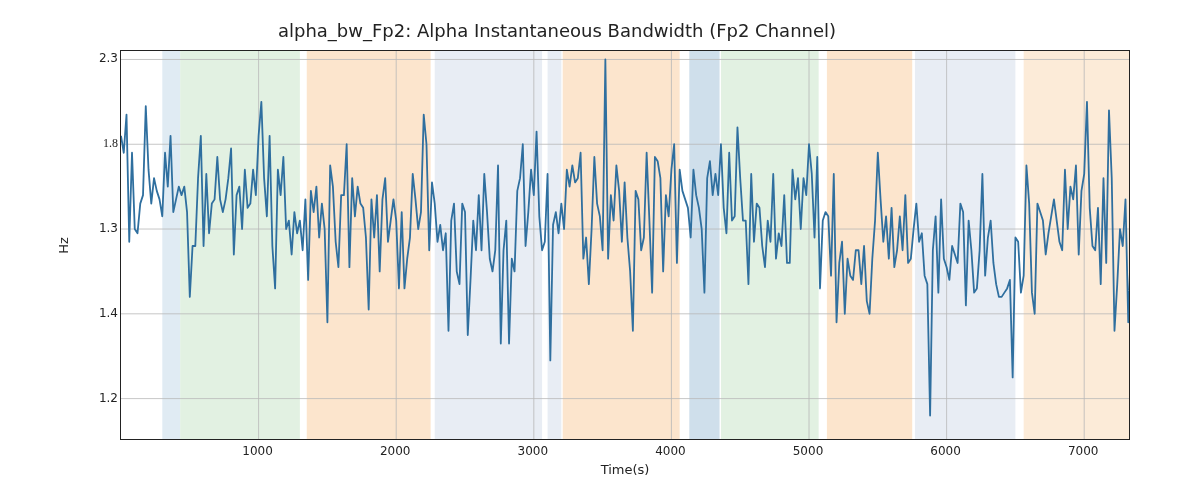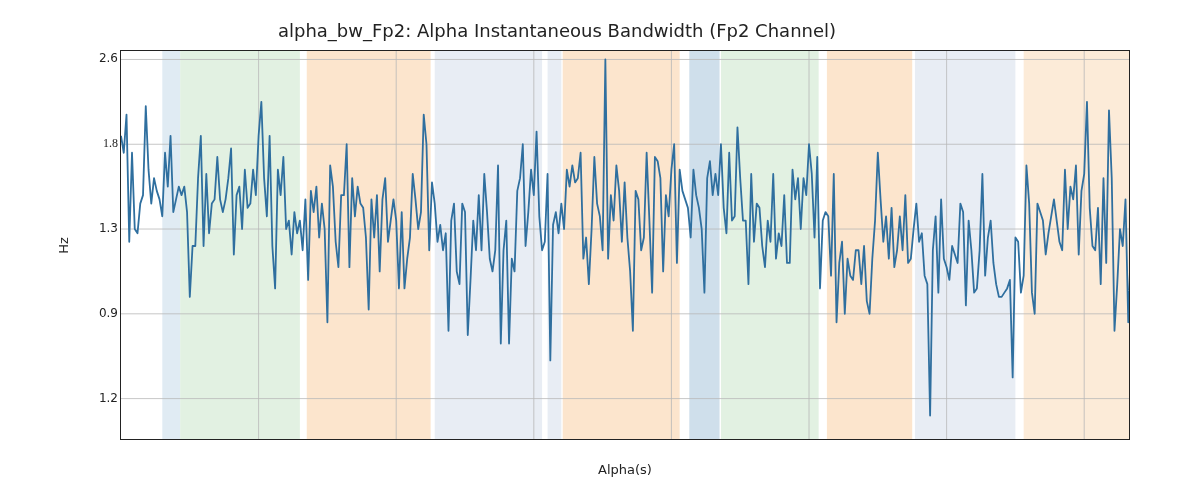--- a/index.html
+++ b/index.html
@@ -97,24 +97,24 @@
 
 <div class="figure">
   <div class="title">alpha_bw_Fp2: Alpha Instantaneous Bandwidth (Fp2 Channel)</div>
 
   <div class="ylabel">
     <span>Hz</span>
   </div>
 
   <div class="yticks" id="yticks">
       <div class="ytick" style="top: 347.609px;">1.2</div>
-      <div class="ytick" style="top: 262.826px;">0.9</div>
+      <div class="ytick" style="top: 262.826px;">1.4</div>
       <div class="ytick" style="top: 178.043px;">1.3</div>
       <div class="ytick" style="top: 93.2609px; font-family: Liberation Serif, serif;">1.8</div>
-      <div class="ytick" style="top: 8.47826px;">2.6</div>
+      <div class="ytick" style="top: 8.47826px;">2.3</div>
     </div>
 
   <div class="plot-area" id="plot-area">
       <svg width="1010" height="390">
         <rect x="41.28065395095368" y="0" width="17.888283378746593" height="390" fill="#dbe7f1" fill-opacity="0.85"></rect>
         <rect x="59.16893732970027" y="0" width="119.71389645776568" height="390" fill="#ddeedd" fill-opacity="0.85"></rect>
         <rect x="185.76294277929154" y="0" width="123.84196185286103" height="390" fill="#fce1c4" fill-opacity="0.85"></rect>
         <rect x="313.7329700272479" y="0" width="107.32970027247961" height="390" fill="#e4eaf2" fill-opacity="0.85"></rect>
         <rect x="426.56675749318805" y="0" width="13.76021798365116" height="390" fill="#e4eaf2" fill-opacity="0.85"></rect>
         <rect x="441.7029972752044" y="0" width="116.96185286103531" height="390" fill="#fce1c4" fill-opacity="0.85"></rect>
@@ -132,15 +132,24 @@
         <line x1="963.2152588555858" x2="963.2152588555858" y1="0" y2="390" stroke="#b8b8b8" stroke-width="0.8"></line>
         <line y1="347.608695652174" y2="347.608695652174" x1="0" x2="1010" stroke="#b8b8b8" stroke-width="0.8"></line>
         <line y1="262.8260869565218" y2="262.8260869565218" x1="0" x2="1010" stroke="#b8b8b8" stroke-width="0.8"></line>
         <line y1="178.04347826086953" y2="178.04347826086953" x1="0" x2="1010" stroke="#b8b8b8" stroke-width="0.8"></line>
         <line y1="93.26086956521738" y2="93.26086956521738" x1="0" x2="1010" stroke="#b8b8b8" stroke-width="0.8"></line>
         <line y1="8.47826086956519" y2="8.47826086956519" x1="0" x2="1010" stroke="#b8b8b8" stroke-width="0.8"></line>
         <polyline points="0,84.78260869565219 2.7520435967302452,101.73913043478262 5.5040871934604905,63.586956521739125 8.256130790190735,190.76086956521738 11.008174386920981,101.73913043478262 13.760217983651225,178.04347826086953 16.51226158038147,182.28260869565216 19.264305177111716,152.608695652174 22.016348773841962,144.13043478260872 24.768392370572208,55.10869565217399 27.52043596730245,118.69565217391306 30.272479564032697,152.608695652174 33.02452316076294,127.17391304347831 35.77656675749319,139.89130434782615 38.52861035422343,148.36956521739137 41.28065395095368,165.32608695652183 44.032697547683924,101.73913043478262 46.78474114441416,135.65217391304353 49.536784741144416,84.78260869565219 52.28882833787466,161.08695652173918 55.0408719346049,148.36956521739137 57.79291553133515,135.65217391304353 60.54495912806539,144.13043478260872 63.29700272479563,135.65217391304353 66.04904632152588,161.08695652173918 68.80108991825614,245.86956521739137 71.55313351498638,195 74.30517711171663,195 77.05722070844686,127.17391304347831 79.80926430517711,84.78260869565219 82.56130790190736,195 85.3133514986376,122.93478260869568 88.06539509536785,182.28260869565216 90.8174386920981,152.608695652174 93.56948228882833,148.36956521739137 96.32152588555859,105.97826086956519 99.07356948228883,148.36956521739137 101.82561307901908,161.08695652173918 104.57765667574932,148.36956521739137 107.32970027247957,127.17391304347831 110.0817438692098,97.5 112.83378746594005,203.47826086956525 115.5858310626703,144.13043478260872 118.33787465940054,135.65217391304353 121.08991825613079,178.04347826086953 123.84196185286105,118.69565217391306 126.59400544959126,156.84782608695656 129.34604904632153,152.608695652174 132.09809264305176,118.69565217391306 134.85013623978202,144.13043478260872 137.60217983651228,84.78260869565219 140.3542234332425,50.86956521739137 143.10626702997277,127.17391304347831 145.858310626703,165.32608695652183 148.61035422343326,84.78260869565219 151.3623978201635,195 154.11444141689373,237.39130434782612 156.86648501362396,118.69565217391306 159.61852861035422,144.13043478260872 162.37057220708445,105.97826086956519 165.1226158038147,178.04347826086953 167.87465940054497,169.56521739130432 170.6267029972752,203.47826086956525 173.37874659400546,161.08695652173918 176.1307901907357,182.28260869565216 178.88283378746596,169.56521739130432 181.6348773841962,199.2391304347826 184.38692098092645,148.36956521739137 187.13896457765665,228.9130434782609 189.8910081743869,139.89130434782615 192.64305177111717,161.08695652173918 195.3950953678474,135.65217391304353 198.14713896457766,186.52173913043478 200.8991825613079,152.608695652174 203.65122615803816,178.04347826086953 206.4032697547684,271.30434782608705 209.15531335149865,114.4565217391305 211.90735694822888,135.65217391304353 214.65940054495914,190.76086956521738 217.41144414168937,216.19565217391306 220.1634877384196,144.13043478260872 222.91553133514986,144.13043478260872 225.6675749318801,93.26086956521738 228.41961852861036,216.19565217391306 231.1716621253406,127.17391304347831 233.92370572207085,165.32608695652183 236.67574931880108,135.65217391304353 239.42779291553134,152.608695652174 242.17983651226157,156.84782608695656 244.93188010899183,186.52173913043478 247.6839237057221,258.5869565217392 250.43596730245233,148.36956521739137 253.18801089918253,186.52173913043478 255.94005449591282,144.13043478260872 258.69209809264305,220.43478260869568 261.4441416893733,148.36956521739137 264.1961852861035,127.17391304347831 266.9482288828338,190.76086956521738 269.70027247956403,169.56521739130432 272.45231607629427,148.36956521739137 275.20435967302456,169.56521739130432 277.9564032697548,237.39130434782612 280.708446866485,161.08695652173918 283.46049046321525,237.39130434782612 286.21253405994554,207.71739130434784 288.9645776566758,186.52173913043478 291.716621253406,122.93478260869568 294.46866485013624,148.36956521739137 297.2207084468665,178.04347826086953 299.97275204359676,161.08695652173918 302.724795640327,63.586956521739125 305.4768392370572,93.26086956521738 308.22888283378745,199.2391304347826 310.9809264305177,131.41304347826087 313.7329700272479,152.608695652174 316.4850136239782,190.76086956521738 319.23705722070844,173.80434782608694 321.98910081743867,199.2391304347826 324.7411444141689,182.28260869565216 327.4931880108992,279.78260869565213 330.2452316076294,169.56521739130432 332.99727520435965,152.608695652174 335.74931880108994,220.43478260869568 338.5013623978202,233.15217391304353 341.2534059945504,152.608695652174 344.00544959128064,161.08695652173918 346.7574931880109,284.02173913043475 349.50953678474116,228.9130434782609 352.2615803814714,169.56521739130432 355.0136239782017,199.2391304347826 357.7656675749319,144.13043478260872 360.51771117166214,199.2391304347826 363.2697547683924,122.93478260869568 366.02179836512266,161.08695652173918 368.7738419618529,207.71739130434784 371.52588555858307,220.43478260869568 374.2779291553133,199.2391304347826 377.0299727520436,114.4565217391305 379.7820163487738,292.5 382.53405994550405,199.2391304347826 385.28610354223434,169.56521739130432 388.0381471389646,292.5 390.7901907356948,207.71739130434784 393.54223433242504,220.43478260869568 396.2942779291553,139.89130434782615 399.04632152588556,127.17391304347831 401.7983651226158,93.26086956521738 404.550408719346,195 407.3024523160763,161.08695652173918 410.05449591280654,118.69565217391306 412.8065395095368,144.13043478260872 415.55858310626706,80.5434782608695 418.3106267029973,165.32608695652183 421.06267029972753,199.2391304347826 423.81471389645776,190.76086956521738 426.56675749318805,122.93478260869568 429.3188010899183,309.45652173913044 432.0708446866485,173.80434782608694 434.82288828337875,161.08695652173918 437.574931880109,182.28260869565216 440.3269754768392,152.608695652174 443.07901907356944,178.04347826086953 445.83106267029973,118.69565217391306 448.58310626702996,135.65217391304353 451.3351498637602,114.4565217391305 454.0871934604904,131.41304347826087 456.8392370572207,127.17391304347831 459.59128065395095,101.73913043478262 462.3433242506812,207.71739130434784 465.09536784741147,186.52173913043478 467.8474114441417,233.15217391304353 470.59945504087193,178.04347826086953 473.35149863760216,105.97826086956519 476.10354223433245,152.608695652174 478.8555858310627,165.32608695652183 481.6076294277929,199.2391304347826 484.35967302452315,8.47826086956519 487.11171662125344,207.71739130434784 489.86376021798367,144.13043478260872 492.6158038147139,169.56521739130432 495.3678474114442,114.4565217391305 498.1198910081744,139.89130434782615 500.87193460490465,190.76086956521738 503.6239782016349,131.41304347826087 506.37602179836506,186.52173913043478 509.12806539509535,220.43478260869568 511.88010899182564,279.78260869565213 514.6321525885559,139.89130434782615 517.3841961852861,148.36956521739137 520.1362397820164,199.2391304347826 522.8882833787466,186.52173913043478 525.6403269754769,101.73913043478262 528.392370572207,169.56521739130432 531.1444141689374,241.63043478260875 533.8964577656676,105.97826086956519 536.6485013623978,110.21739130434781 539.4005449591281,127.17391304347831 542.1525885558583,220.43478260869568 544.9046321525885,144.13043478260872 547.6566757493188,165.32608695652183 550.4087193460491,118.69565217391306 553.1607629427792,93.26086956521738 555.9128065395096,211.95652173913044 558.6648501362397,118.69565217391306 561.41689373297,139.89130434782615 564.1689373297003,148.36956521739137 566.9209809264305,156.84782608695656 569.6730245231607,186.52173913043478 572.4250681198911,118.69565217391306 575.1771117166212,144.13043478260872 577.9291553133515,156.84782608695656 580.6811989100818,178.04347826086953 583.433242506812,241.63043478260875 586.1852861035422,127.17391304347831 588.9373297002725,110.21739130434781 591.6893732970027,144.13043478260872 594.441416893733,122.93478260869568 597.1934604904632,144.13043478260872 599.9455040871935,93.26086956521738 602.6975476839237,156.84782608695656 605.449591280654,182.28260869565216 608.2016348773842,101.73913043478262 610.9536784741144,169.56521739130432 613.7057220708447,165.32608695652183 616.4577656675749,76.30434782608694 619.2098092643051,127.17391304347831 621.9618528610354,169.56521739130432 624.7138964577657,169.56521739130432 627.4659400544958,233.15217391304353 630.2179836512262,122.93478260869568 632.9700272479564,190.76086956521738 635.7220708446866,152.608695652174 638.4741144414169,156.84782608695656 641.2261580381472,195 643.9782016348773,216.19565217391306 646.7302452316077,169.56521739130432 649.4822888283378,190.76086956521738 652.2343324250681,122.93478260869568 654.9863760217984,207.71739130434784 657.7384196185286,182.28260869565216 660.4904632152588,195 663.2425068119892,144.13043478260872 665.9945504087193,211.95652173913044 668.7465940054497,211.95652173913044 671.4986376021799,118.69565217391306 674.25068119891,148.36956521739137 677.0027247956403,127.17391304347831 679.7547683923705,178.04347826086953 682.5068119891008,127.17391304347831 685.258855585831,144.13043478260872 688.0108991825613,93.26086956521738 690.7629427792915,122.93478260869568 693.5149863760219,186.52173913043478 696.267029972752,105.97826086956519 699.0190735694823,237.39130434782612 701.7711171662125,169.56521739130432 704.5231607629428,161.08695652173918 707.275204359673,165.32608695652183 710.0272479564034,224.67391304347828 712.7792915531335,122.93478260869568 715.5313351498638,271.30434782608705 718.2833787465939,211.95652173913044 721.0354223433243,190.76086956521738 723.7874659400545,262.8260869565218 726.5395095367847,207.71739130434784 729.291553133515,224.67391304347828 732.0435967302453,228.9130434782609 734.7956403269754,199.2391304347826 737.5476839237058,199.2391304347826 740.299727520436,233.15217391304353 743.0517711171661,195 745.8038147138965,250.10869565217396 748.5558583106266,262.8260869565218 751.307901907357,207.71739130434784 754.0599455040872,169.56521739130432 756.8119891008174,101.73913043478262 759.5640326975476,148.36956521739137 762.316076294278,190.76086956521738 765.0681198910081,165.32608695652183 767.8201634877385,207.71739130434784 770.5722070844687,156.84782608695656 773.3242506811989,216.19565217391306 776.0762942779292,199.2391304347826 778.8283378746594,165.32608695652183 781.5803814713896,199.2391304347826 784.33242506812,144.13043478260872 787.0844686648501,211.95652173913044 789.8365122615804,207.71739130434784 792.5885558583107,178.04347826086953 795.3405994550409,152.608695652174 798.0926430517711,190.76086956521738 800.8446866485015,182.28260869565216 803.5967302452316,224.67391304347828 806.3487738419619,233.15217391304353 809.100817438692,364.56521739130443 811.8528610354223,199.2391304347826 814.6049046321526,165.32608695652183 817.3569482288827,241.63043478260875 820.1089918256131,148.36956521739137 822.8610354223433,207.71739130434784 825.6130790190736,216.19565217391306 828.3651226158038,228.9130434782609 831.1171662125341,195 833.8692098092642,203.47826086956525 836.6212534059946,211.95652173913044 839.3732970027247,152.608695652174 842.1253405994551,161.08695652173918 844.8773841961853,254.34782608695656 847.6294277929155,169.56521739130432 850.3814713896458,199.2391304347826 853.1335149863761,241.63043478260875 855.8855585831062,237.39130434782612 858.6376021798366,199.2391304347826 861.3896457765668,122.93478260869568 864.141689373297,224.67391304347828 866.8937329700273,186.52173913043478 869.6457765667575,169.56521739130432 872.3978201634877,211.95652173913044 875.149863760218,233.15217391304353 877.9019073569482,245.86956521739137 880.6539509536784,245.86956521739137 883.4059945504088,241.63043478260875 886.1580381471389,237.39130434782612 888.9100817438692,228.9130434782609 891.6621253405995,326.4130434782609 894.4141689373297,186.52173913043478 897.1662125340599,190.76086956521738 899.9182561307902,241.63043478260875 902.6702997275204,224.67391304347828 905.4223433242507,114.4565217391305 908.1743869209809,152.608695652174 910.9264305177112,241.63043478260875 913.6784741144414,262.8260869565218 916.4305177111717,152.608695652174 919.1825613079019,161.08695652173918 921.9346049046322,169.56521739130432 924.6866485013624,203.47826086956525 927.4386920980927,182.28260869565216 930.1907356948229,165.32608695652183 932.9427792915532,148.36956521739137 935.6948228882834,169.56521739130432 938.4468664850136,190.76086956521738 941.1989100817439,199.2391304347826 943.9509536784741,118.69565217391306 946.7029972752043,178.04347826086953 949.4550408719346,135.65217391304353 952.2070844686649,148.36956521739137 954.959128065395,114.4565217391305 957.7111716621254,203.47826086956525 960.4632152588556,139.89130434782615 963.2152588555858,122.93478260869568 965.9673024523161,50.86956521739137 968.7193460490463,156.84782608695656 971.4713896457765,195 974.2234332425069,199.2391304347826 976.975476839237,156.84782608695656 979.7275204359673,233.15217391304353 982.4795640326976,127.17391304347831 985.2316076294278,211.95652173913044 987.983651226158,59.34782608695656 990.7356948228884,127.17391304347831 993.4877384196185,279.78260869565213 996.2397820163488,233.15217391304353 998.991825613079,178.04347826086953 1001.7438692098093,195 1004.4959128065395,148.36956521739137 1007.2479564032698,271.30434782608705 1010,190.76086956521738" fill="none" stroke="#2f6f9f" stroke-width="1.8" stroke-linejoin="round"></polyline>
       </svg>
     </div>
 
+  <div class="xticks" id="xticks">
+      <div class="xtick" style="left: 137.602px;">1000</div>
+      <div class="xtick" style="left: 275.204px;">2000</div>
+      <div class="xtick" style="left: 412.807px;">3000</div>
+      <div class="xtick" style="left: 550.409px;">4000</div>
+      <div class="xtick" style="left: 688.011px;">5000</div>
+      <div class="xtick" style="left: 825.613px;">6000</div>
+      <div class="xtick" style="left: 963.215px;">7000</div>
+    </div>
 
-  <div class="xlabel">Alpha(s)</div>
+  <div class="xlabel">Time(s)</div>
 </div>
 
 </body></html>

